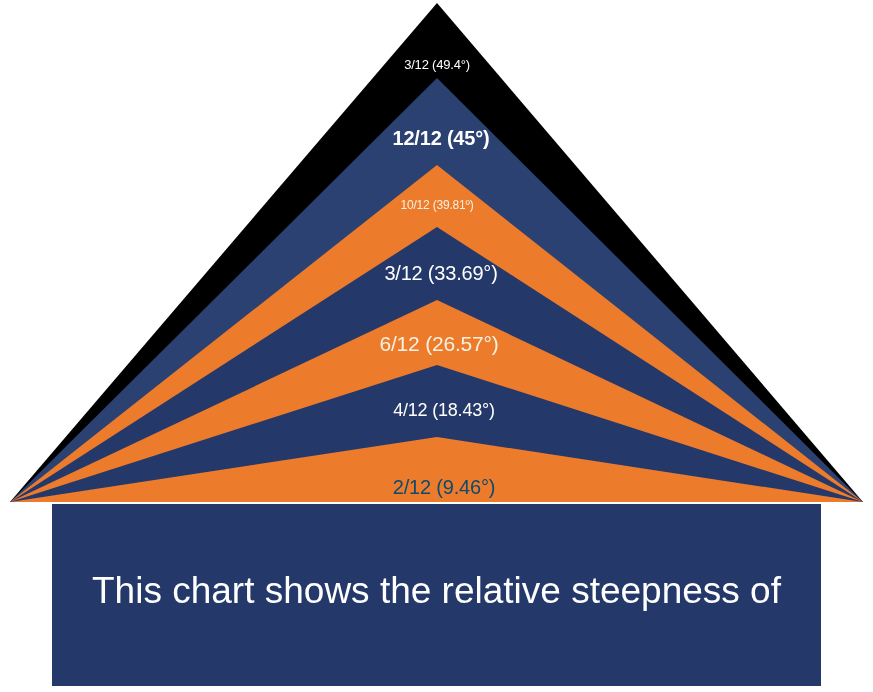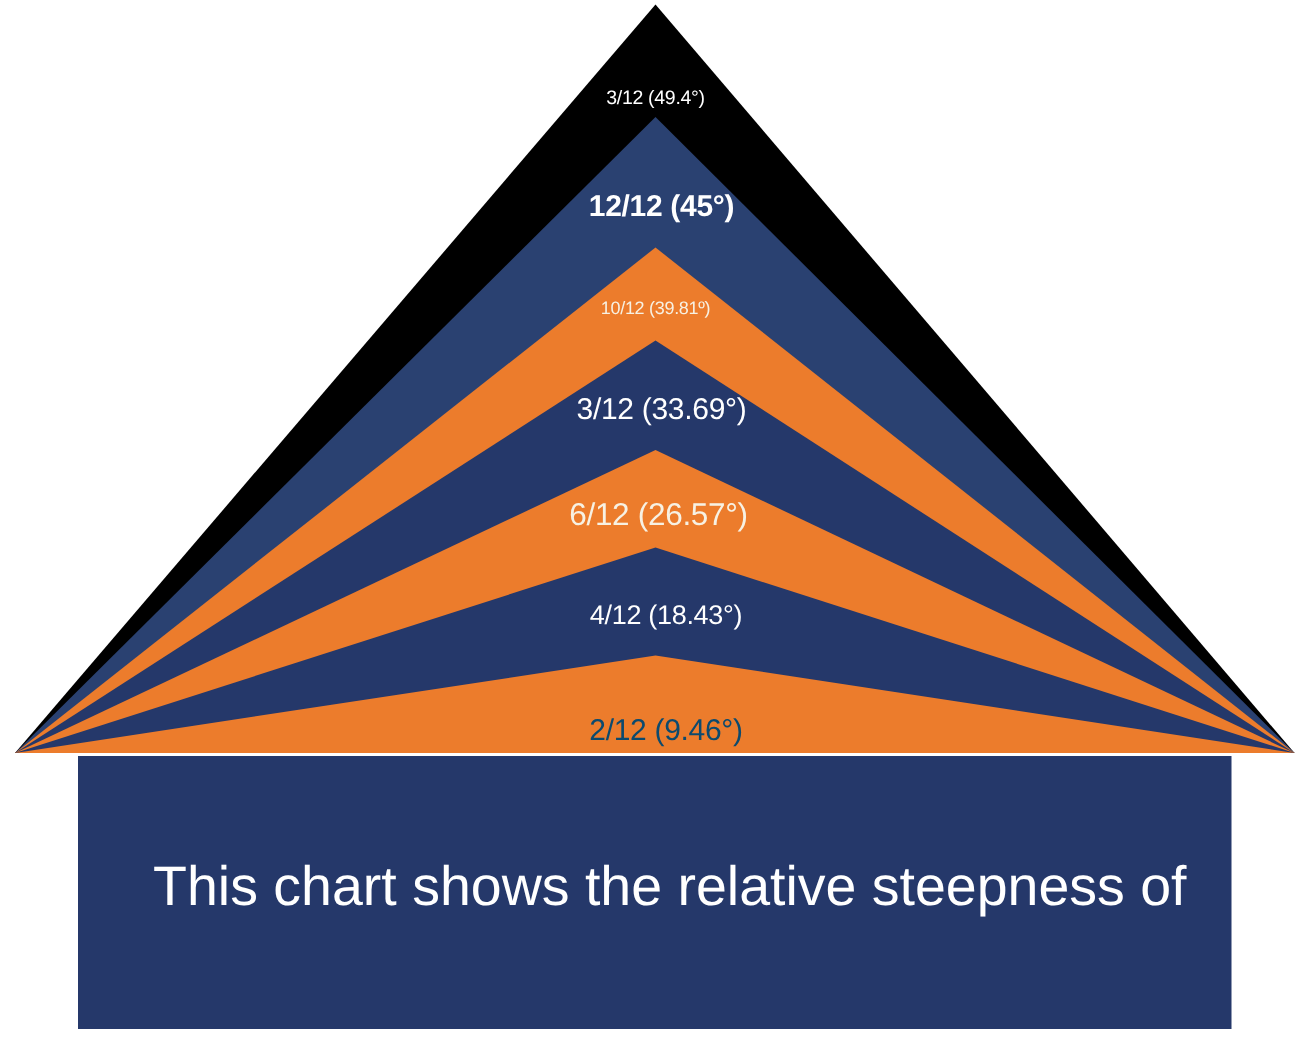--- a/index.html
+++ b/index.html
@@ -35,21 +35,21 @@
   }
   .caption-box {
     position: absolute;
     left: 52px;
     top: 504px;
     width: 769px;
     height: 182px;
     background: #25386a;
     display: flex;
     align-items: center;
-    justify-content: flex-end;
+    justify-content: center;
     box-sizing: border-box;
     padding: 6px 30px 14px 30px;
   }
   .caption-text {
     color: #ffffff;
     font-size: 37px;
     line-height: 1.32;
     text-align: center;
     font-family: "Liberation Sans", sans-serif;
     font-weight: 400;

